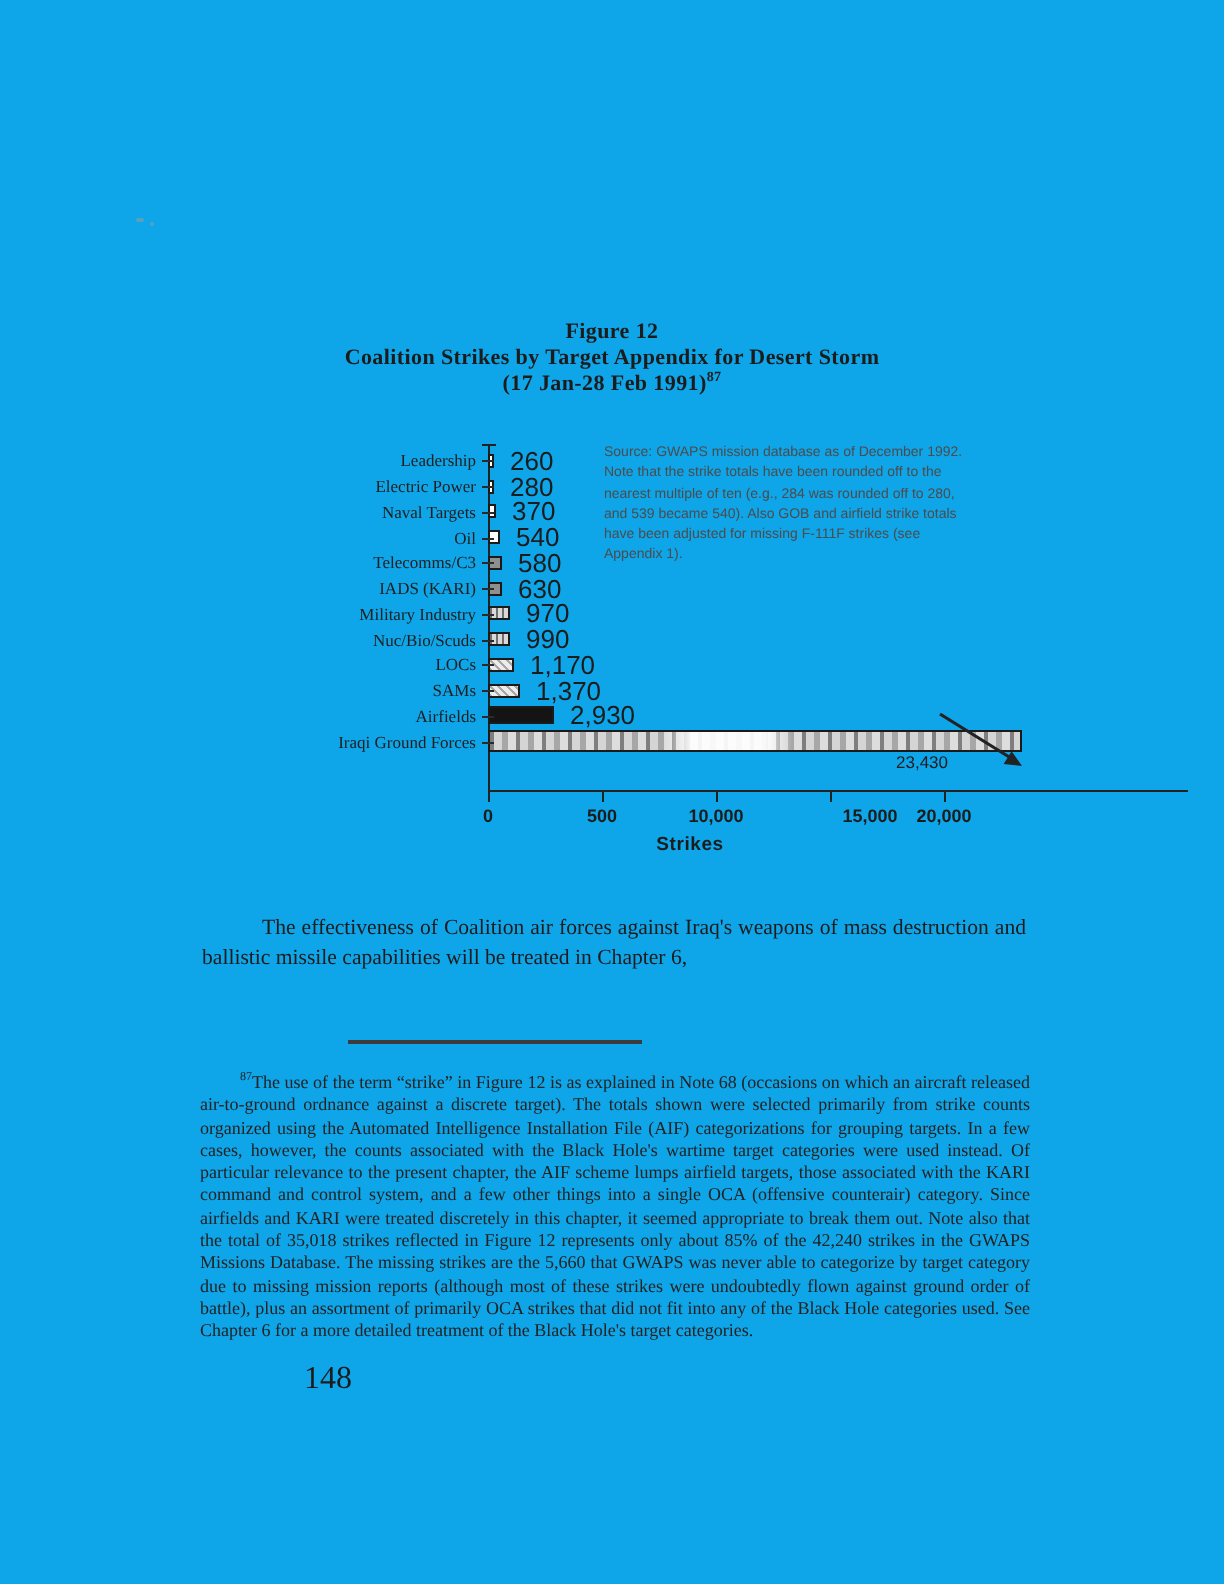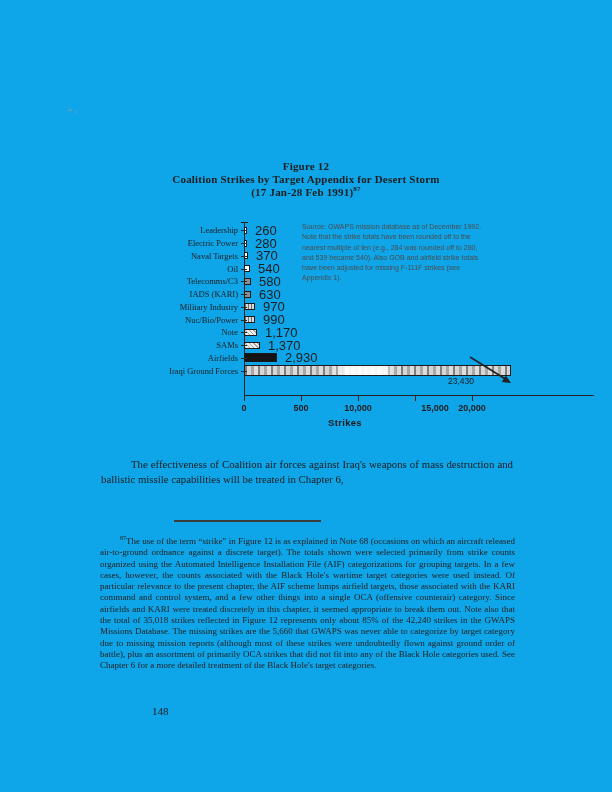--- a/index.html
+++ b/index.html
@@ -78,21 +78,21 @@
   }
   
   .foot-rule{position:absolute;left:174px;top:520px;width:147px;height:1.5px;background:#3c3c3c;}
   .footnote{
     position:absolute;left:100px;top:527px;width:415px;
     font-size:9px;line-height:11.3px;text-align:justify;text-indent:20px;
     color:#222;
   }
   .footnote sup{font-size:6px;vertical-align:super;line-height:0;}
   
-  .page-num{position:absolute;left:152px;top:705px;font-size:11px;}
+  .page-num{position:absolute;left:152px;top:681px;font-size:16px;}
   
   .speck{position:absolute;background:#9a9a9a;opacity:.55;border-radius:1px;}
 </style>
 </head>
 <body>
 
 <div class="page">
 
   <div class="fig-title">
     <div>Figure 12</div>
@@ -147,28 +147,28 @@
           </span>
         </div>
         <div class="crow">
           <span class="clabel">Military Industry</span>
           <span class="cbararea">
             <span class="cbar hatched" style="width: 11px;"></span>
             <span class="cvalue">970</span>
           </span>
         </div>
         <div class="crow">
-          <span class="clabel">Nuc/Bio/Power</span>
+          <span class="clabel">Nuc/Bio/Scuds</span>
           <span class="cbararea">
             <span class="cbar hatched" style="width: 11px;"></span>
             <span class="cvalue">990</span>
           </span>
         </div>
         <div class="crow">
-          <span class="clabel">Note</span>
+          <span class="clabel">LOCs</span>
           <span class="cbararea">
             <span class="cbar dotted" style="width: 13px;"></span>
             <span class="cvalue">1,170</span>
           </span>
         </div>
         <div class="crow">
           <span class="clabel">SAMs</span>
           <span class="cbararea">
             <span class="cbar dotted" style="width: 16px;"></span>
             <span class="cvalue">1,370</span>

